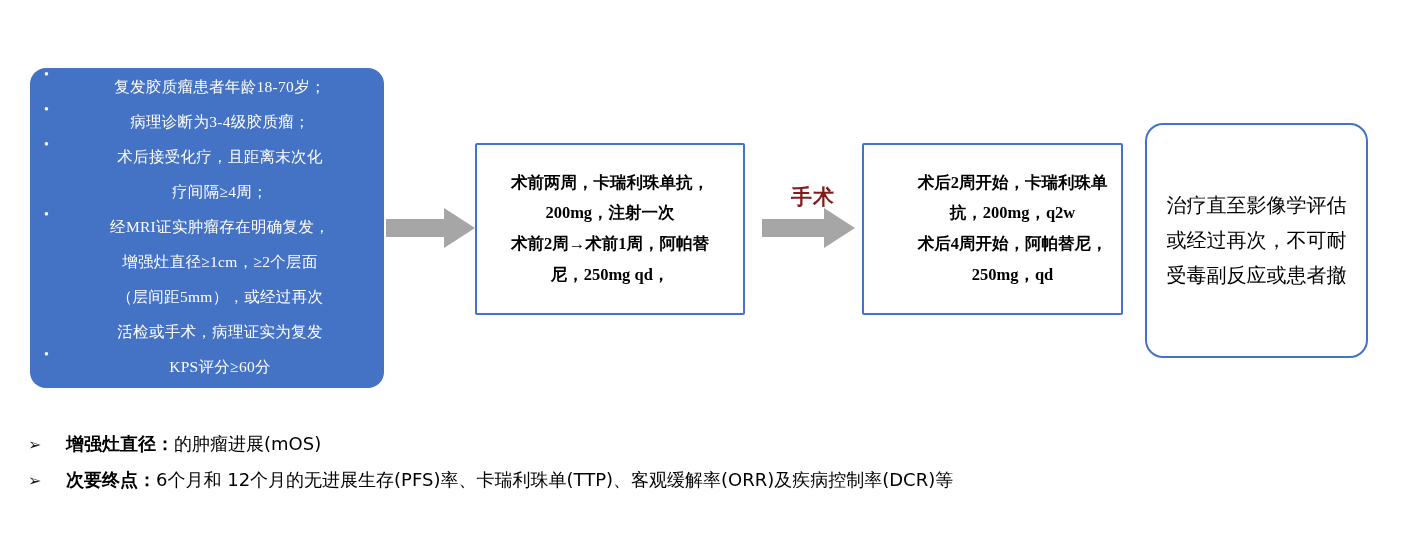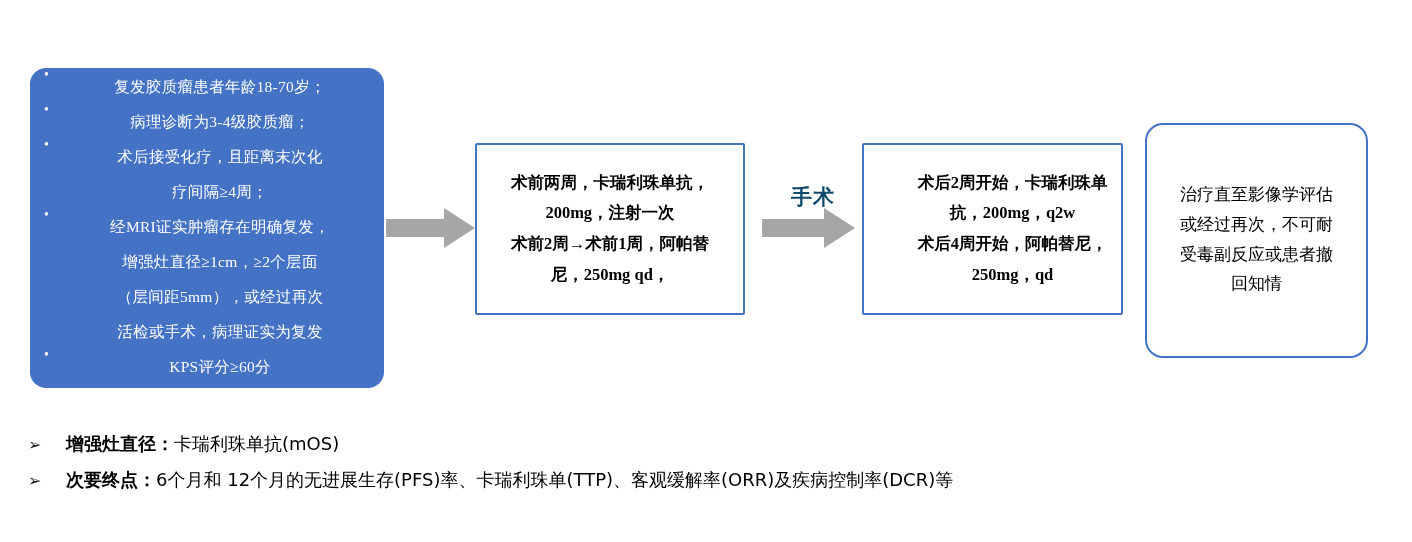--- a/index.html
+++ b/index.html
@@ -105,43 +105,43 @@
     padding-left: 40px;
   }
   #box-followup {
     left: 1145px;
     top: 123px;
     width: 223px;
     height: 235px;
     border-radius: 18px;
   }
   #box-followup .box-text {
-    font-family: Liberation Mono, monospace;
+    font-family: Liberation Sans, sans-serif;
     font-weight: normal;
-    font-size: 17px;
+    font-size: 20px;
     line-height: 1.75;
   }
 
   
   .arrow {
     position: absolute;
   }
   #arrow-1 { left: 386px; top: 206px; }
   #arrow-2 { left: 762px; top: 206px; }
 
   .surgery-label {
     position: absolute;
     left: 770px;
     top: 183px;
     width: 86px;
     text-align: center;
     font-family: "DejaVu Sans", "Liberation Sans", sans-serif;
     font-size: 21px;
     font-weight: bold;
-    color: #0c4a6e;
+    color: #7f1d1d;
     letter-spacing: 1px;
   }
 
   
   #endpoints {
     position: absolute;
     left: 28px;
     top: 432px;
     width: 1340px;
   }
@@ -250,29 +250,28 @@
       <span class="ln">术后4周开始，阿帕替尼，</span>
       <span class="ln">250mg，qd</span>
     </div>
   </div>
 
   <div class="outline-box" id="box-followup">
     <div class="box-text">
       <span class="ln">治疗直至影像学评估</span>
       <span class="ln">或经过再次，不可耐</span>
       <span class="ln">受毒副反应或患者撤</span>
-      <span class="ln">回知情</span>
     </div>
   </div>
 
   <div id="endpoints">
     <div class="endpoint-row">
       <span class="endpoint-bullet">➢</span>
       <span class="endpoint-label">增强灶直径：</span>
-      <span class="endpoint-value">卡瑞利珠单抗(mOS)</span>
+      <span class="endpoint-value">的肿瘤进展(mOS)</span>
     </div>
     <div class="endpoint-row">
       <span class="endpoint-bullet">➢</span>
       <span class="endpoint-label">次要终点：</span>
       <span class="endpoint-value">6个月和 12个月的无进展生存(PFS)率、卡瑞利珠单(TTP)、客观缓解率(ORR)及疾病控制率(DCR)等</span>
     </div>
   </div>
 
 </div>
 

